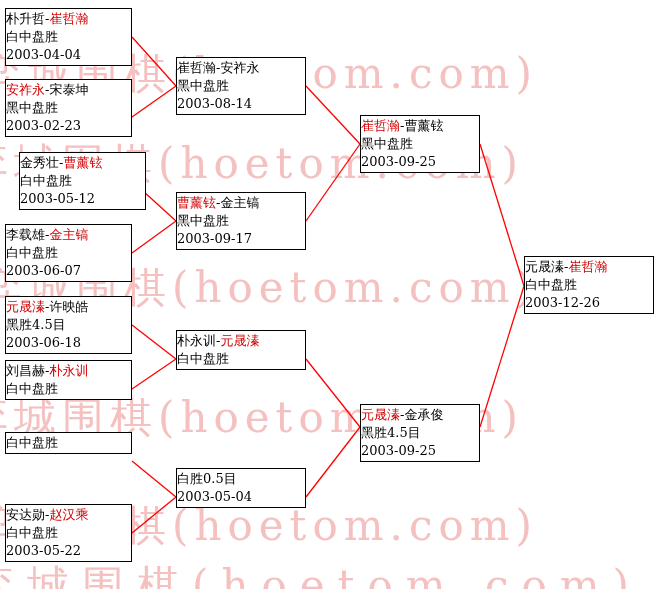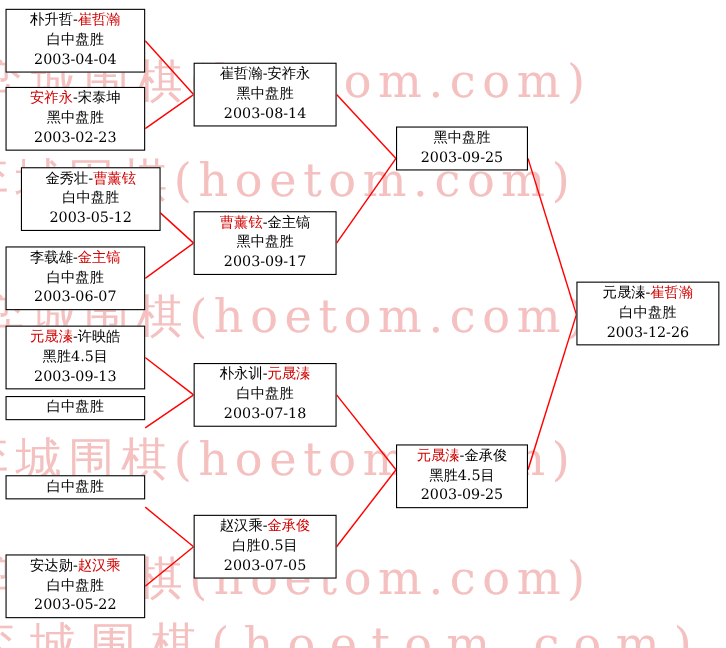--- a/index.html
+++ b/index.html
@@ -21,21 +21,20 @@
     user-select:none;
   }
   .wm.wide{letter-spacing:13px;}
   
   .connectors{position:absolute;left:0;top:0;z-index:1;}
   
   .box{
     position:absolute;
     background:#ffffff;
     border:1px solid #000000;
-    text-align:center;
     font-size:13px;
     line-height:18px;
     padding:1px 0;
     color:#000000;
     z-index:2;
   }
   .red{color:#d10000;}
   
   .b11{left:5px;top:8px;width:125px}
   .b12{left:5px;top:79px;width:125px}
@@ -101,23 +100,24 @@
     <div>2003-05-12</div>
   </div>
   <div class="box b14">
     <div><span>李载雄-</span><span class="red">金主镐</span><span></span></div>
     <div>白中盘胜</div>
     <div>2003-06-07</div>
   </div>
   <div class="box b15">
     <div><span></span><span class="red">元晟溱</span><span>-许映皓</span></div>
     <div>黑胜4.5目</div>
-    <div>2003-09-13</div>
+    <div>2003-06-18</div>
   </div>
   <div class="box b16">
+    <div><span>刘昌赫-</span><span class="red">朴永训</span><span></span></div>
     <div>白中盘胜</div>
   </div>
   <div class="box b17">
     <div>白中盘胜</div>
   </div>
   <div class="box b18">
     <div><span>安达勋-</span><span class="red">赵汉乘</span><span></span></div>
     <div>白中盘胜</div>
     <div>2003-05-22</div>
   </div>
@@ -128,29 +128,28 @@
     <div>2003-08-14</div>
   </div>
   <div class="box b22">
     <div><span></span><span class="red">曹薰铉</span><span>-金主镐</span></div>
     <div>黑中盘胜</div>
     <div>2003-09-17</div>
   </div>
   <div class="box b23">
     <div><span>朴永训-</span><span class="red">元晟溱</span><span></span></div>
     <div>白中盘胜</div>
-    <div>2003-07-18</div>
   </div>
   <div class="box b24">
-    <div><span>赵汉乘-</span><span class="red">金承俊</span><span></span></div>
     <div>白胜0.5目</div>
-    <div>2003-07-05</div>
+    <div>2003-05-04</div>
   </div>
 
   <div class="box b31">
+    <div><span></span><span class="red">崔哲瀚</span><span>-曹薰铉</span></div>
     <div>黑中盘胜</div>
     <div>2003-09-25</div>
   </div>
   <div class="box b32">
     <div><span></span><span class="red">元晟溱</span><span>-金承俊</span></div>
     <div>黑胜4.5目</div>
     <div>2003-09-25</div>
   </div>
 
   <div class="box bf">

